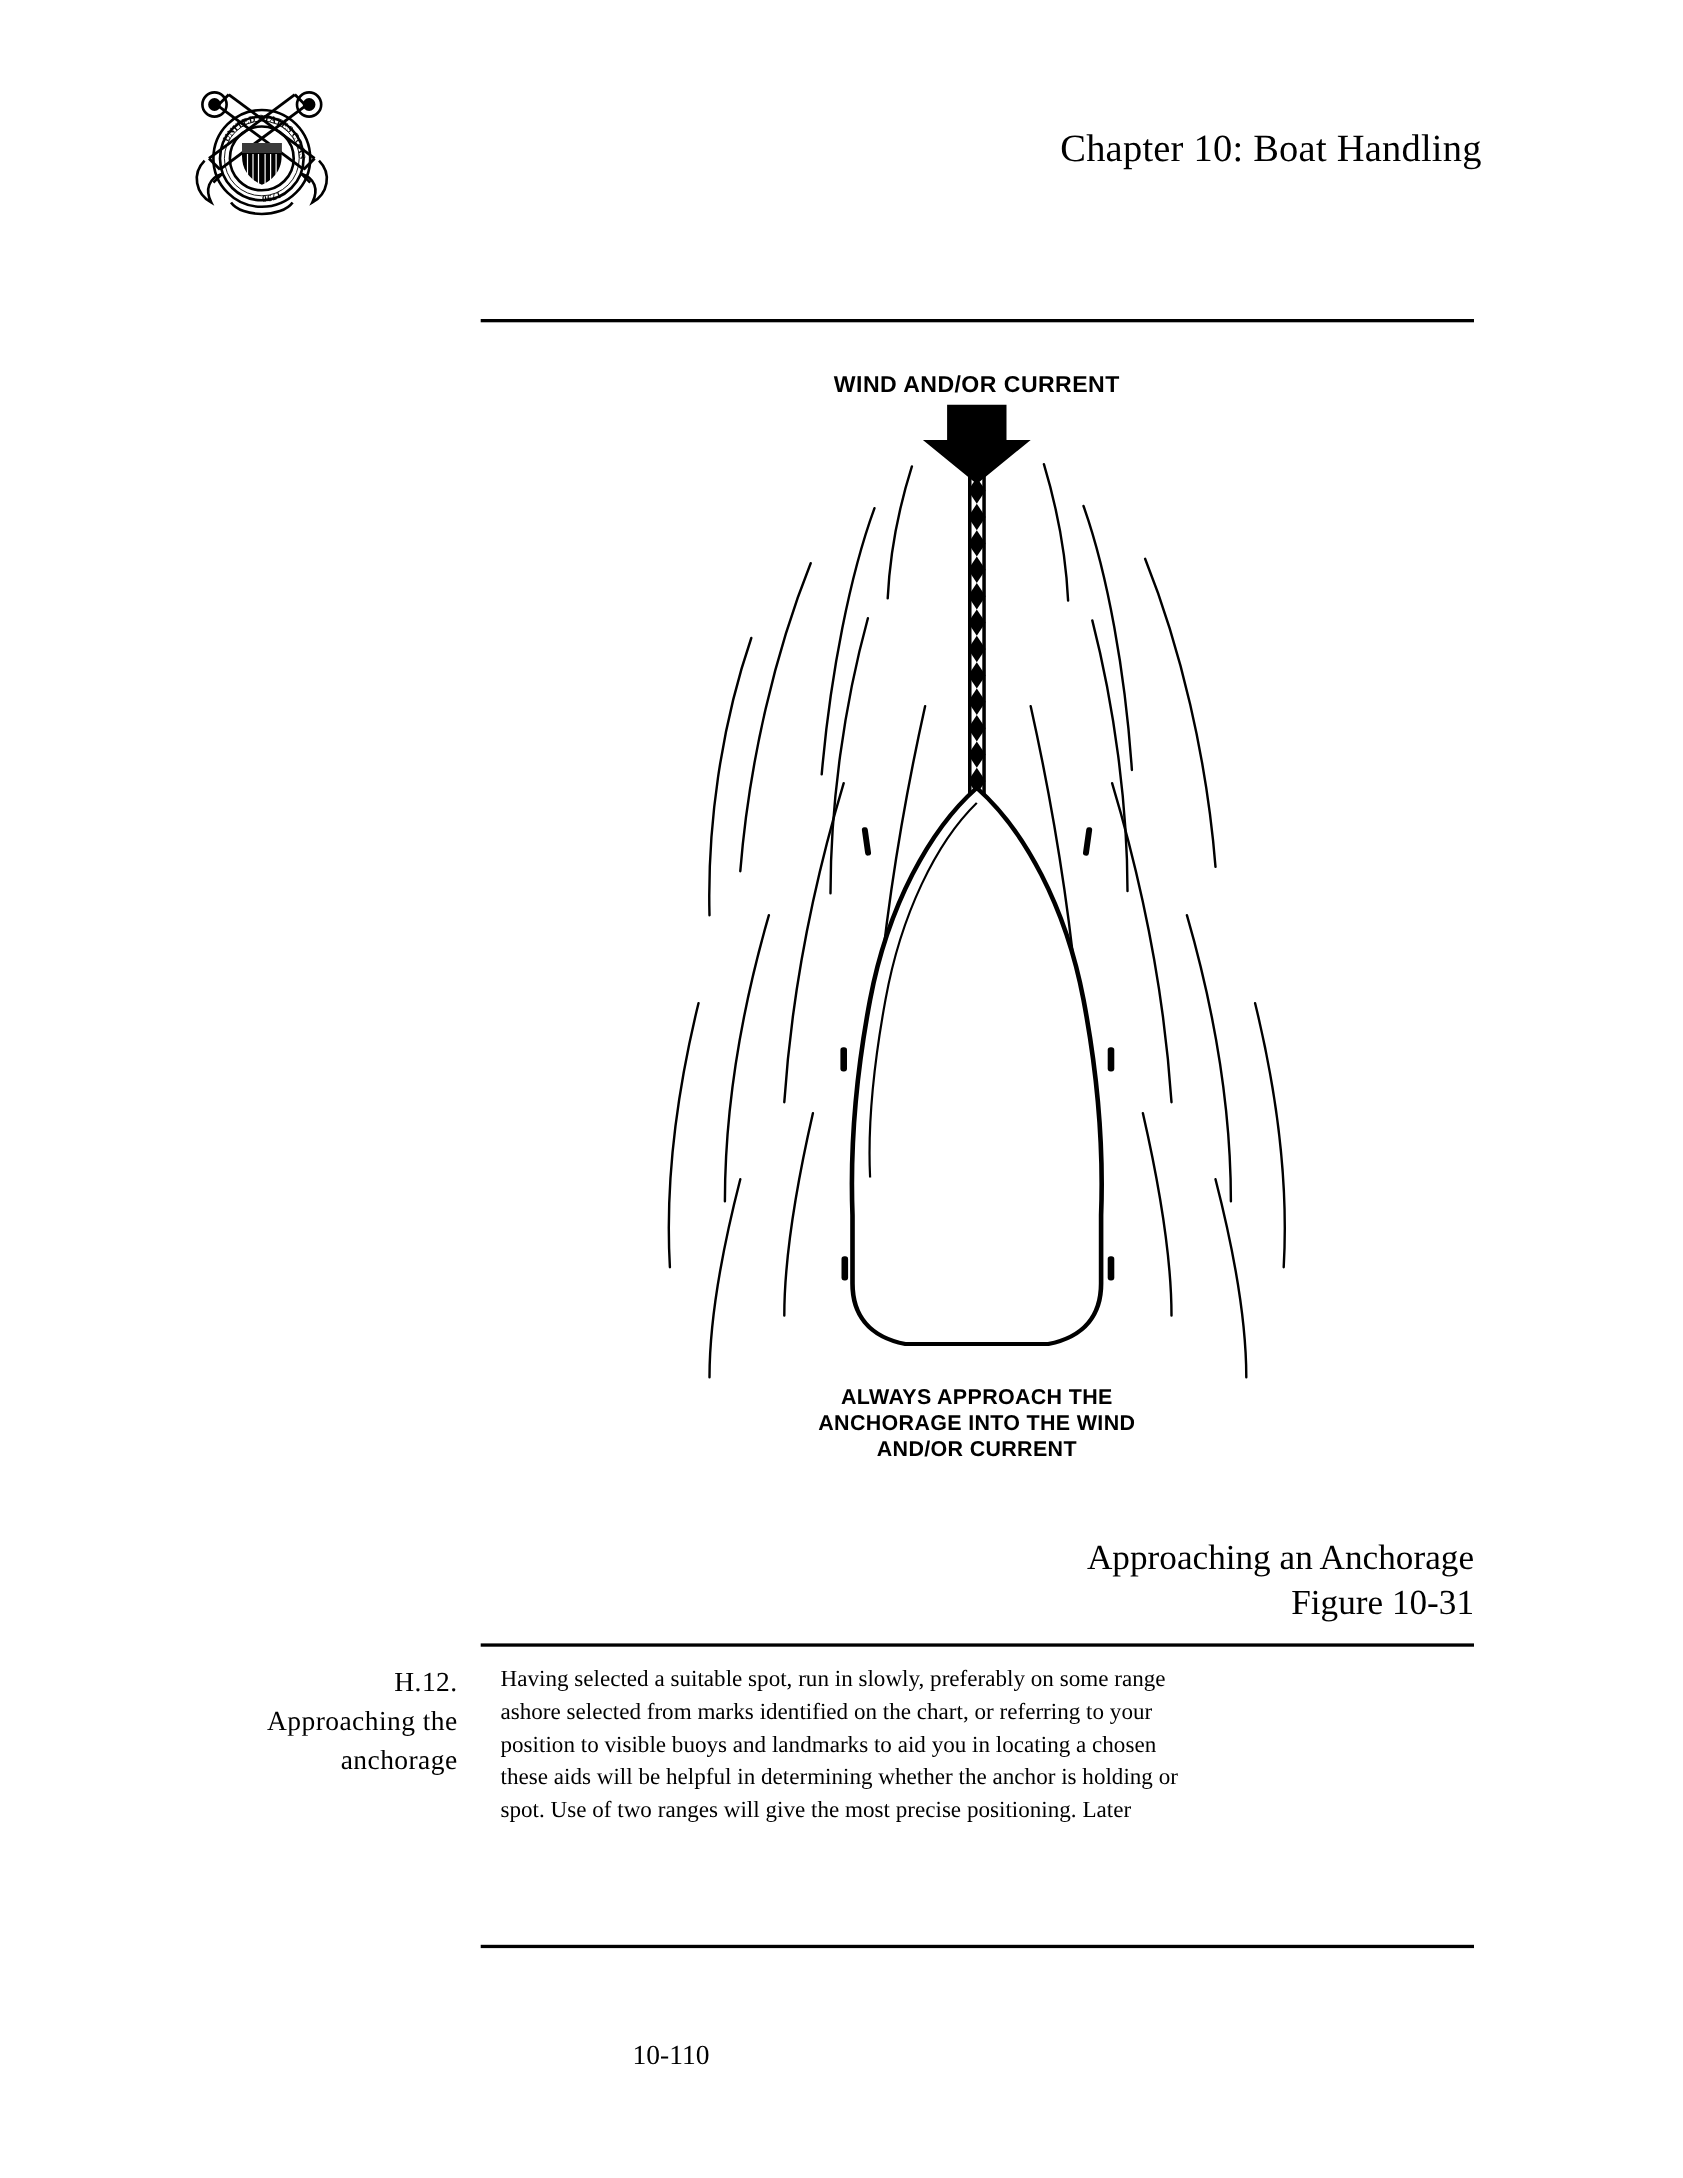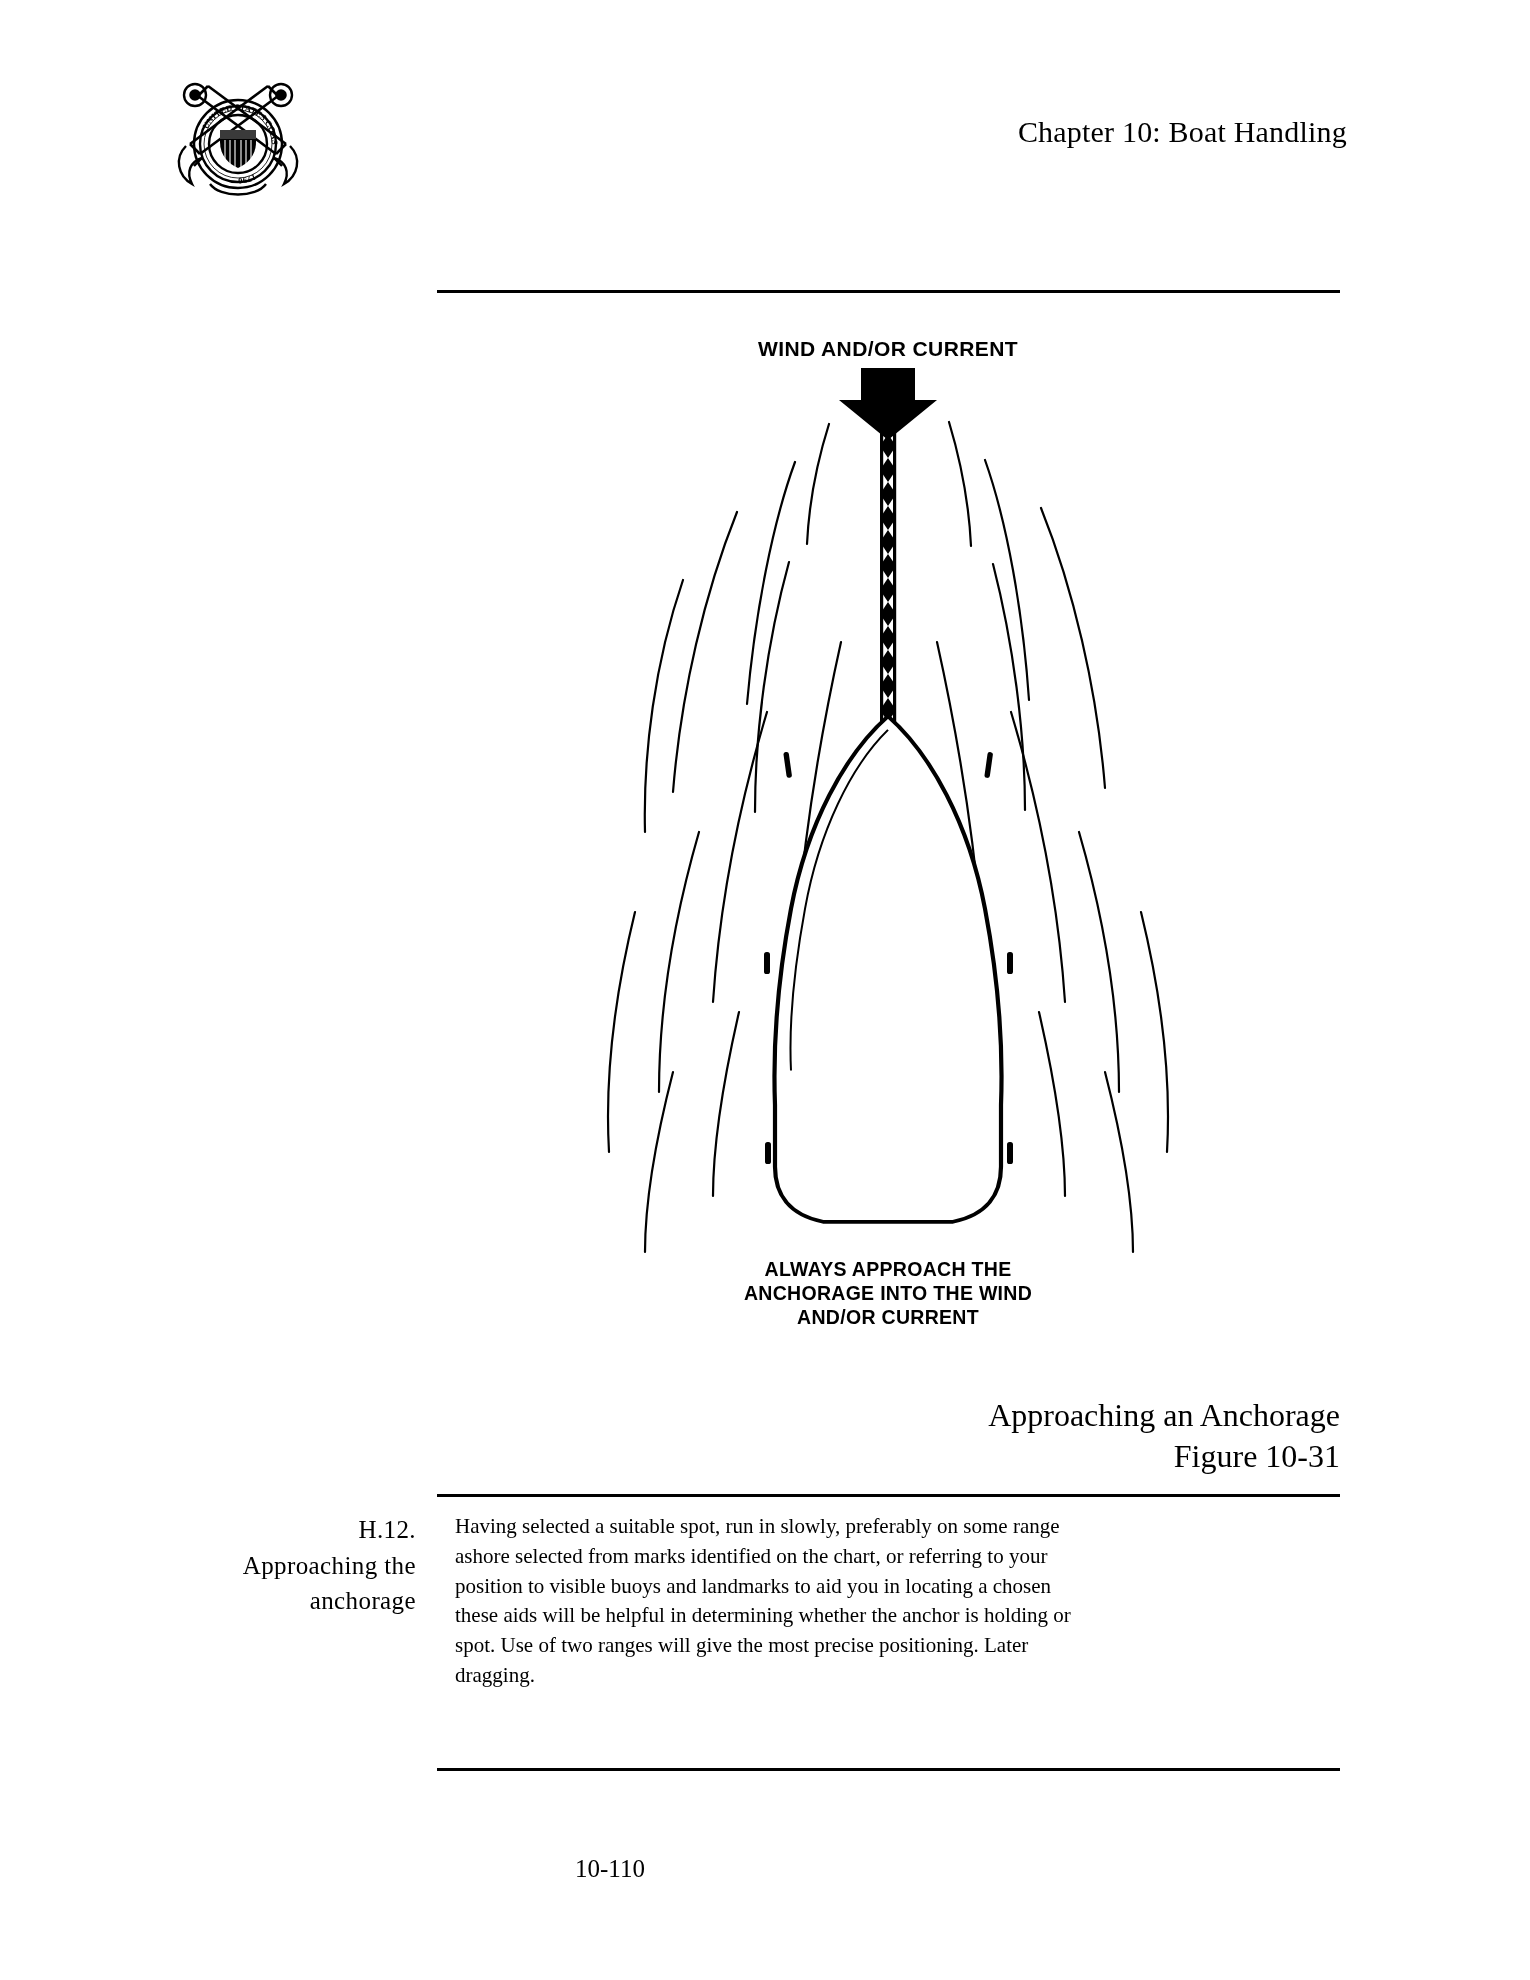--- a/index.html
+++ b/index.html
@@ -27,21 +27,21 @@
     position: absolute;
     left: 168px;
     top: 72px;
     width: 140px;
     height: 140px;
   }
   #header-title {
     position: absolute;
     right: 183px;
     top: 115px;
-    font-size: 30px;
+    font-size: 35px;
     letter-spacing: 0.2px;
     white-space: nowrap;
     text-align: right;
   }
 
   
   .hrule {
     position: absolute;
     left: 437px;
     width: 903px;
@@ -340,21 +340,20 @@
     <span class="mh-line">Approaching the</span>
     <span class="mh-line">anchorage</span>
   </div>
 
   <div id="body-text">
     <span class="bt-line">Having selected a suitable spot, run in slowly, preferably on some range</span>
     <span class="bt-line">ashore selected from marks identified on the chart, or referring to your</span>
     <span class="bt-line">position to visible buoys and landmarks to aid you in locating a chosen</span>
     <span class="bt-line">these aids will be helpful in determining whether the anchor is holding or</span>
     <span class="bt-line">spot.  Use of two ranges will give the most precise positioning.  Later</span>
-    <span class="bt-line">dragging.</span>
   </div>
 </div>
 
 <div class="hrule" id="rule-bottom"></div>
 
 <div id="page-footer">
   <span>10-110</span>
 </div>
 
 </body></html>

